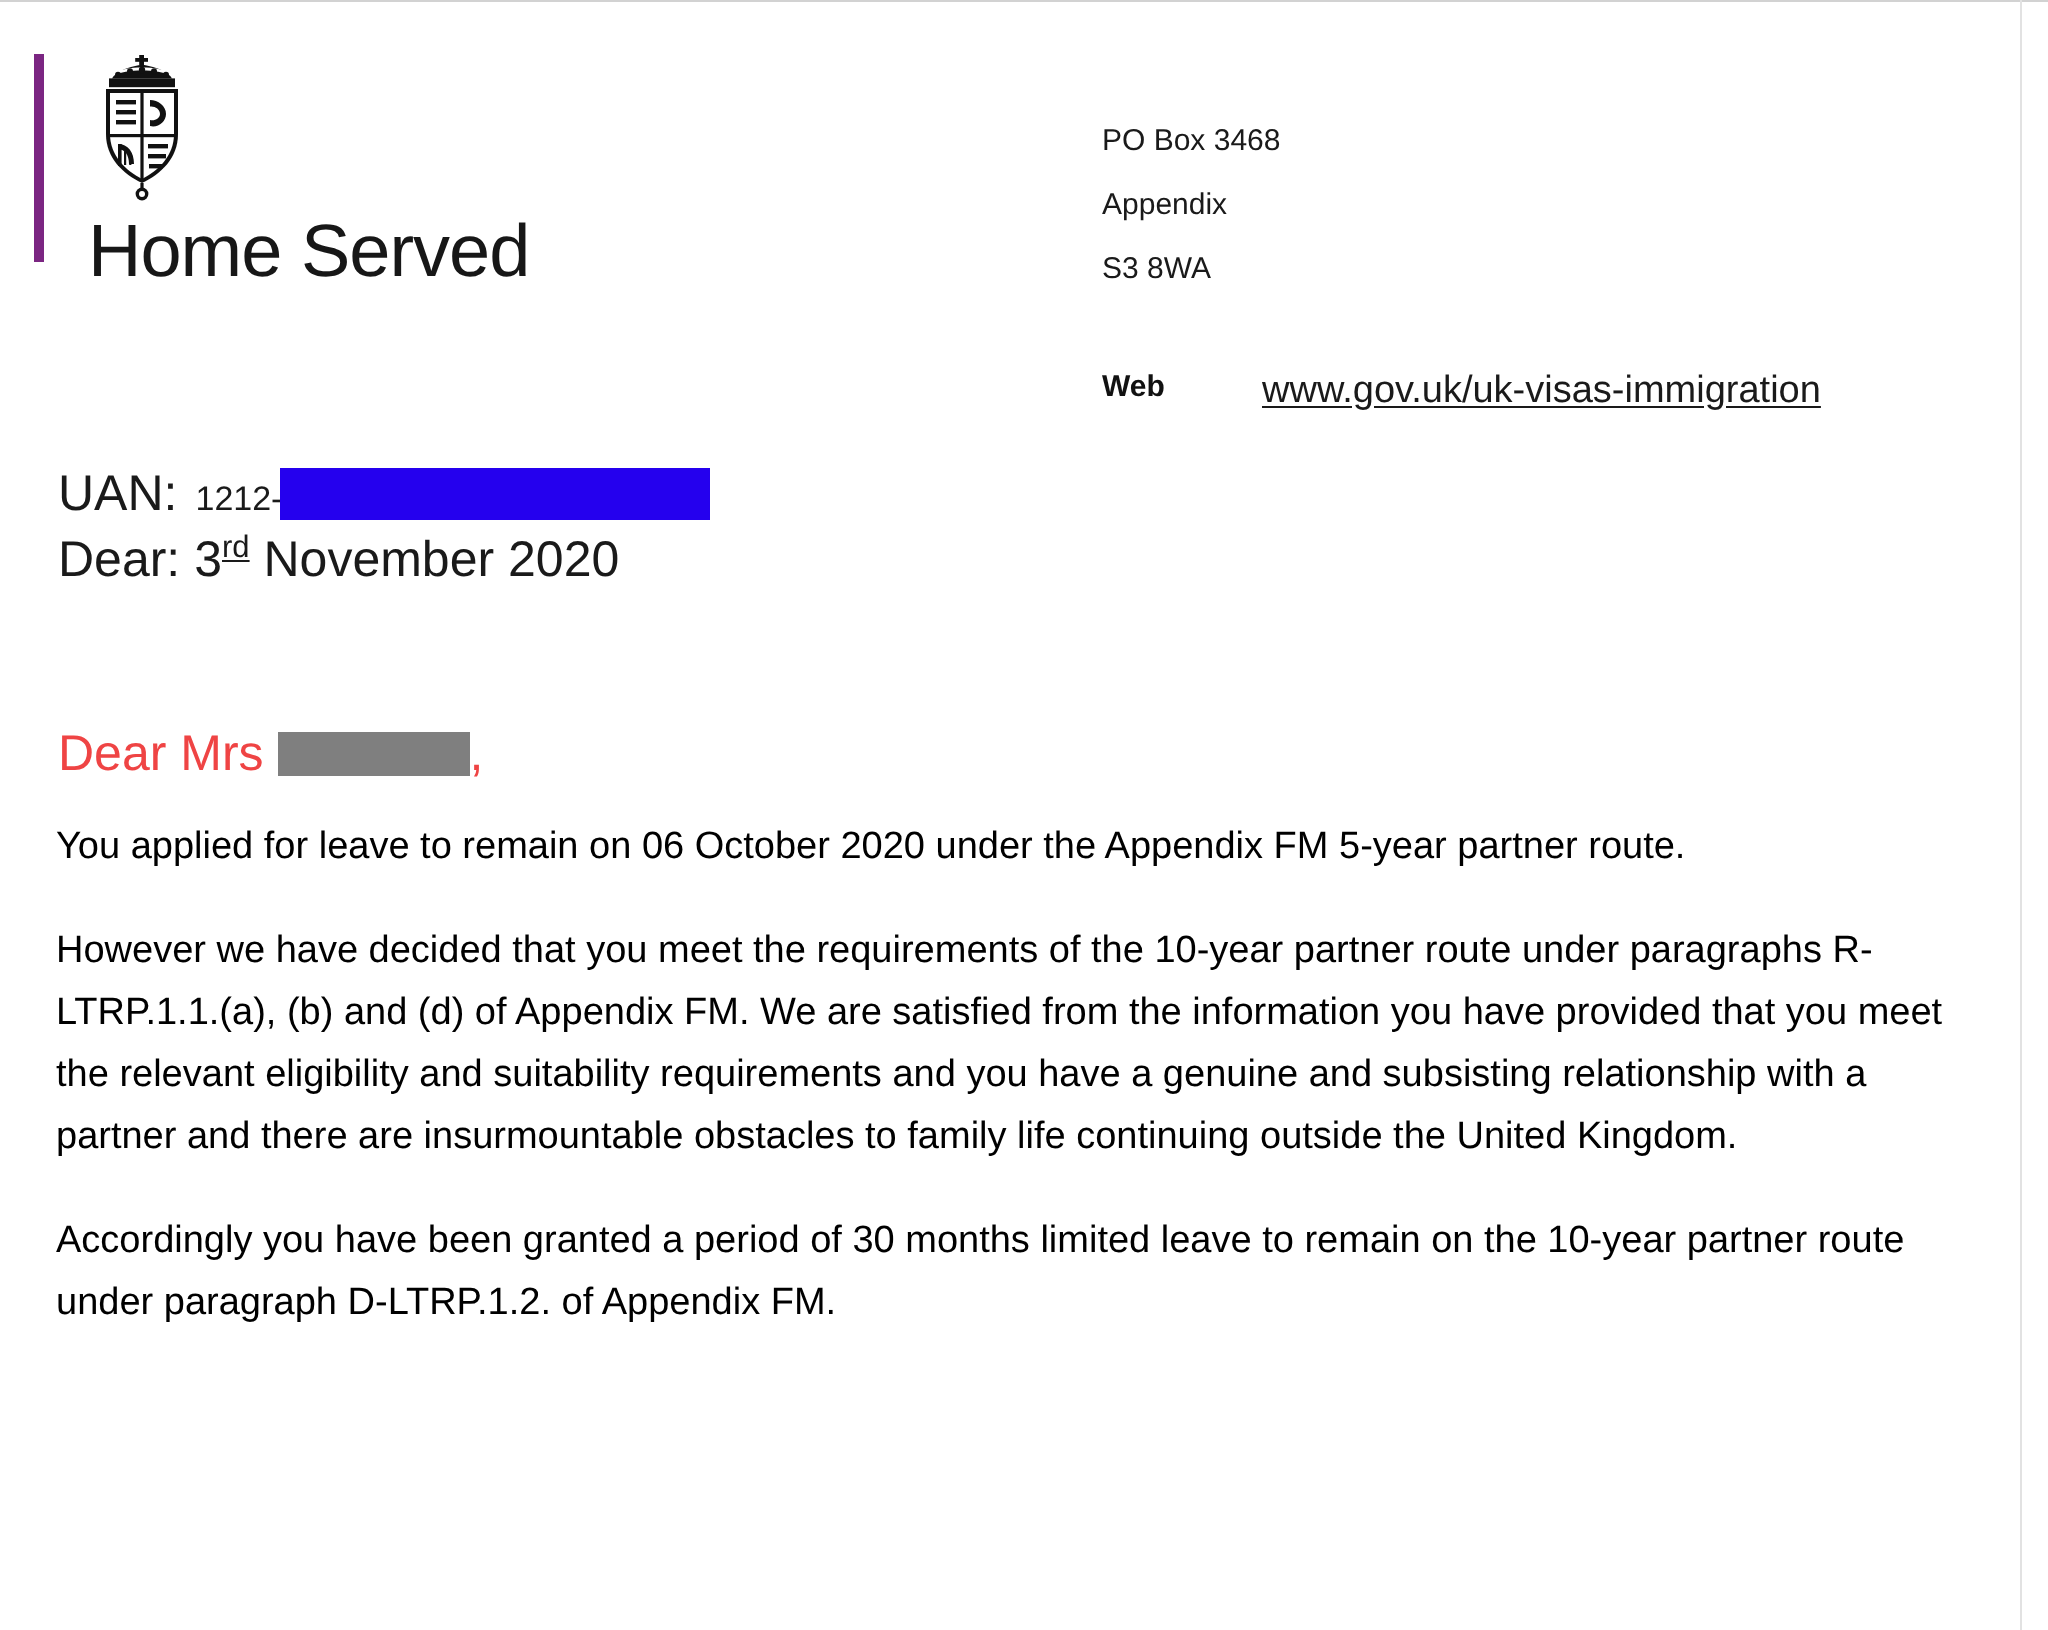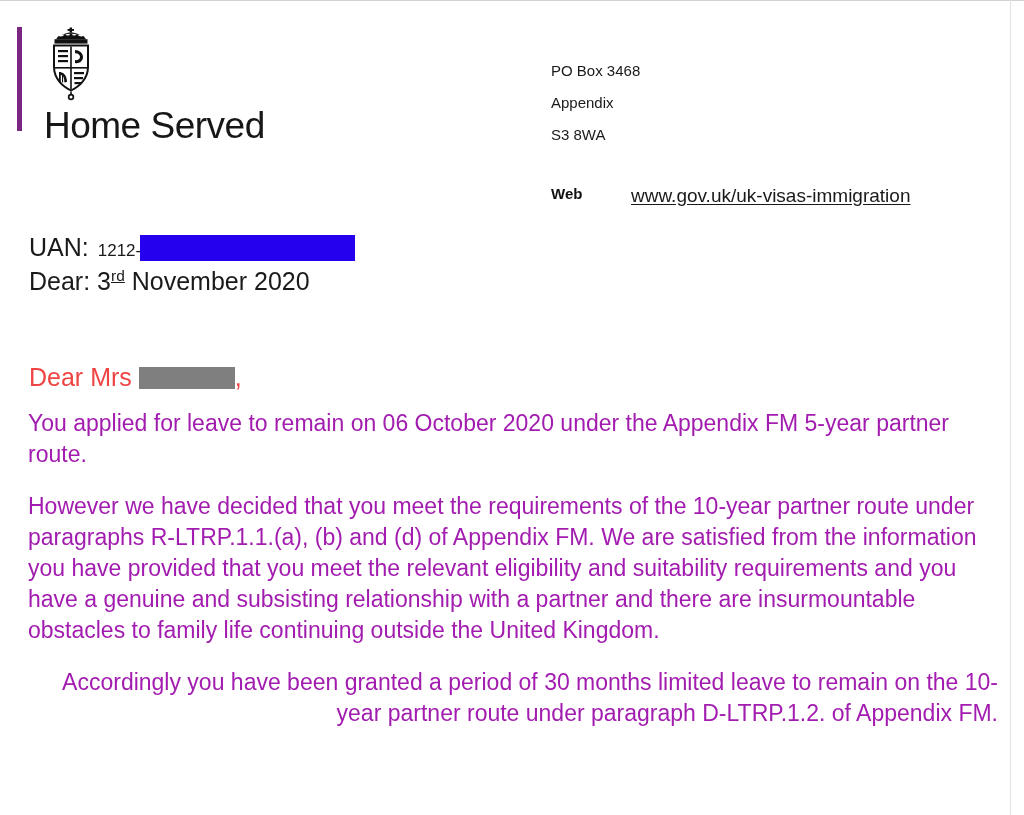--- a/index.html
+++ b/index.html
@@ -156,26 +156,26 @@
     color: #ef4444;
     white-space: nowrap;
   }
   .body {
     position: absolute;
     left: 28px;
     top: 408px;
     width: 970px;
   }
   .para {
-    font-size: 23px;
+    font-size: 19px;
     line-height: 31px;
-    color: #a21caf;
+    color: #000000;
     margin: 0 0 21px 0;
   }
-  .para:last-child { margin-bottom: 16px; text-align: right; }
+  .para:last-child { margin-bottom: 16px; }
 </style>
 </head>
 <body>
 
 <div class="page">
 
   <div class="edge-top"></div>
   <div class="edge-right"></div>
 
   <div class="masthead">

